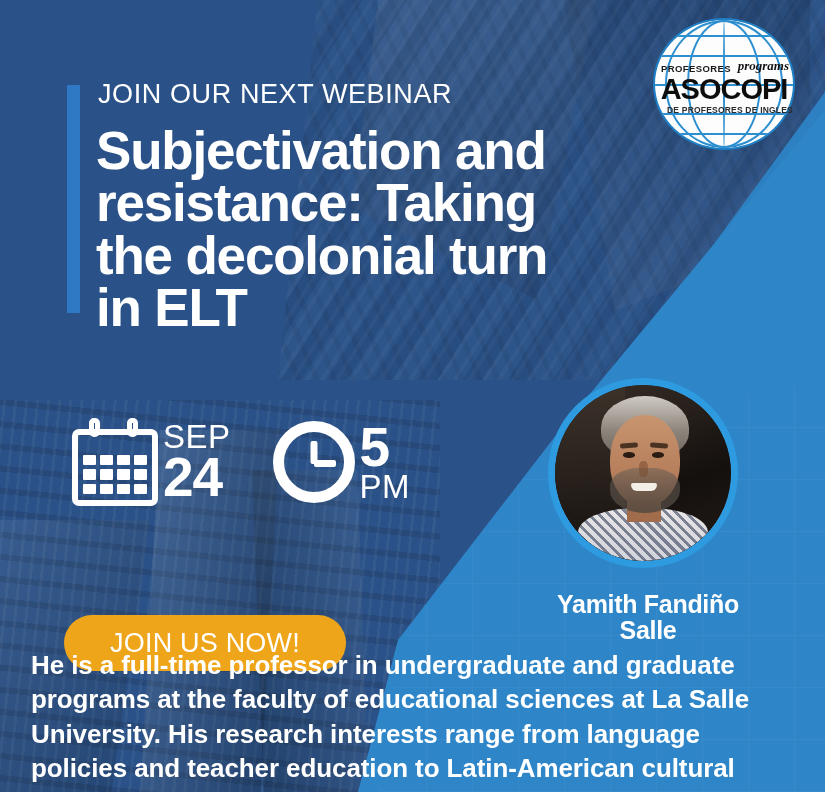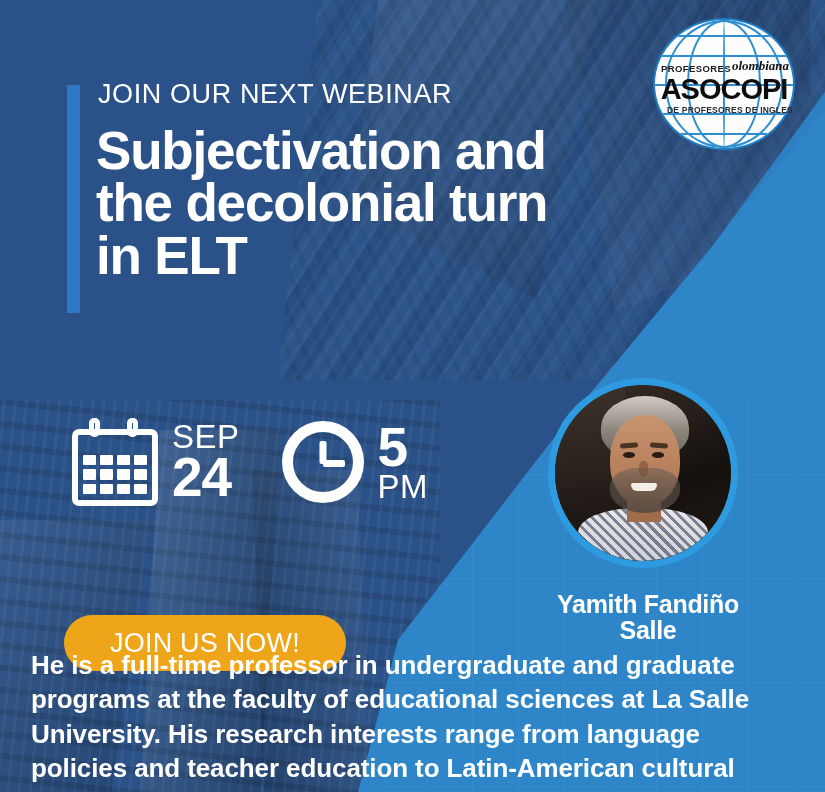--- a/index.html
+++ b/index.html
@@ -142,21 +142,21 @@
     position:absolute;left:96px;top:125px;width:530px;
     color:#fff;font-size:53px;font-weight:700;line-height:.99;
     letter-spacing:-1.2px;
   }
   .headline span{display:block;}
 
   
   .when{
     position:absolute;left:64px;top:418px;display:flex;align-items:center;gap:34px;
   }
-  .when-item{display:flex;align-items:center;gap:14px;padding-left:8px;}
+  .when-item{display:flex;align-items:center;gap:5px;padding-left:8px;}
 
   .cal-icon{position:relative;width:86px;height:88px;}
   .cal-ring{position:absolute;top:0;width:11px;height:19px;border:5px solid #fff;
     border-radius:5px;background:transparent;}
   .cal-ring.l{left:17px;}
   .cal-ring.r{left:55px;}
   .cal-body{position:absolute;left:0;top:11px;width:86px;height:77px;
     border:6px solid #fff;border-radius:7px;background:transparent;overflow:hidden;}
   .cal-grid{position:absolute;left:5px;top:20px;right:5px;bottom:6px;
     display:grid;grid-template-columns:repeat(4,1fr);grid-template-rows:repeat(3,1fr);gap:4px;}
@@ -265,29 +265,30 @@
       <div class="mer m2"></div>
       <div class="mer m3"></div>
       <div class="par p4"></div>
       <div class="par p2"></div>
       <div class="par p1"></div>
       <div class="par p3"></div>
       <div class="par p5"></div>
     </div>
     <div class="logo-txt">
       <div class="logo-top">PROFESORES</div>
-      <div class="logo-script">olombiana</div>
+      <div class="logo-script">programs</div>
       <div class="logo-main">ASOCOPI</div>
       <div class="logo-bot">DE PROFESORES DE INGLES</div>
     </div>
   </div>
 
   <div class="kicker">JOIN OUR NEXT WEBINAR</div>
   <div class="headline">
     <span>Subjectivation and</span>
+    <span>resistance: Taking</span>
     <span>the decolonial turn</span>
     <span>in ELT</span>
   </div>
 
   <div class="when">
 
     <div class="when-item">
       <div class="cal-icon">
         <div class="cal-ring l"></div>
         <div class="cal-ring r"></div>

